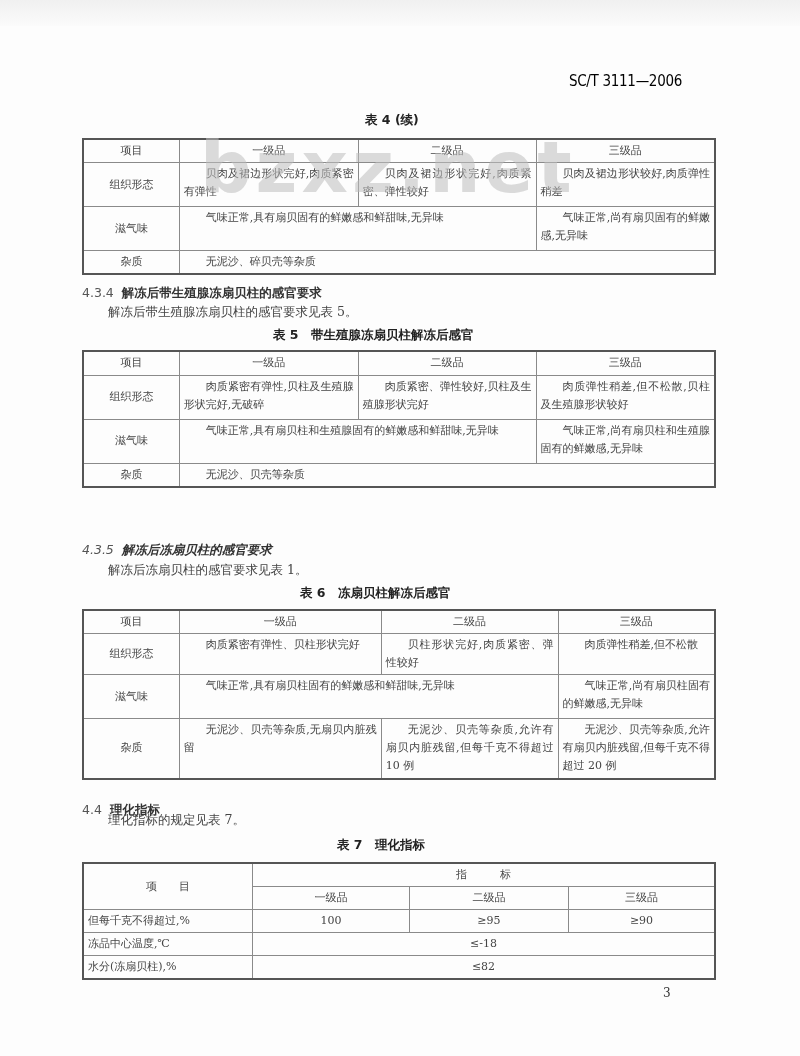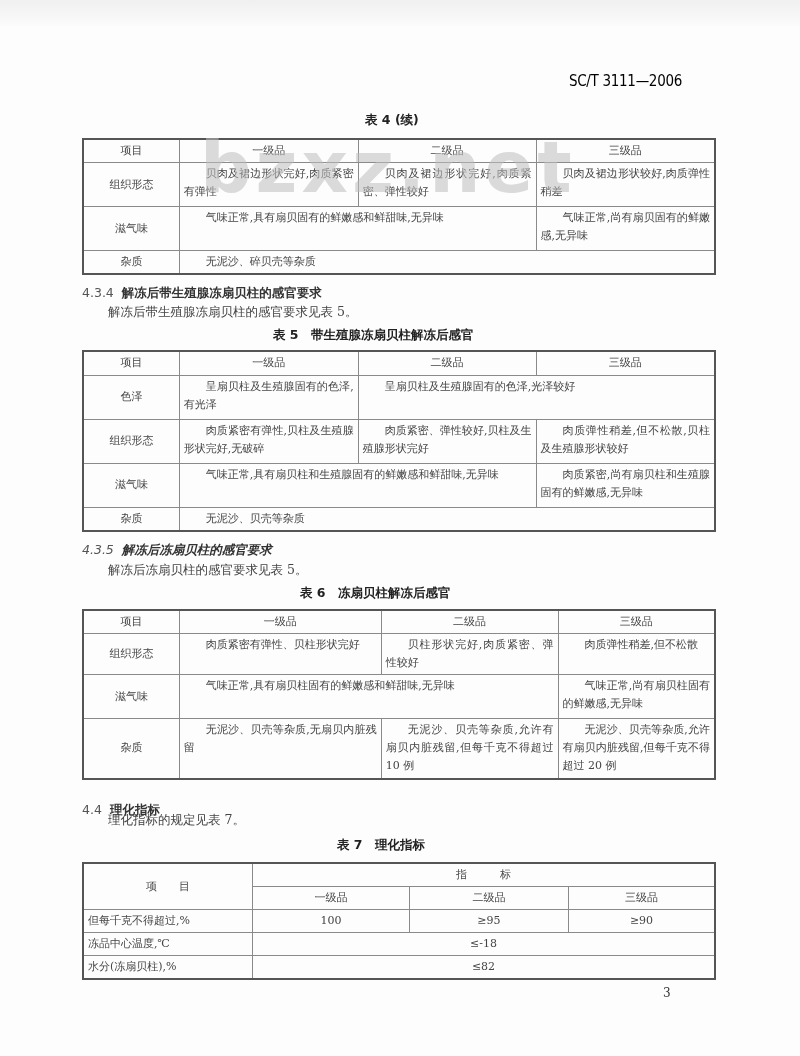--- a/index.html
+++ b/index.html
@@ -89,46 +89,41 @@
       <col style="width:171px">
     </colgroup>
   <tbody>
       <tr style="height:24px">
     <th>项目</th>
     <th>一级品</th>
     <th>二级品</th>
     <th>三级品</th>
   </tr>
   <tr style="height:44px">
-    <td class="label">色泽</td>
-    <td class="text">呈扇贝柱及生殖腺固有的色泽,有光泽</td>
-    <td class="text" colspan="2">呈扇贝柱及生殖腺固有的色泽,光泽较好</td>
-  </tr>
-  <tr style="height:44px">
     <td class="label">组织形态</td>
     <td class="text">肉质紧密有弹性,贝柱及生殖腺形状完好,无破碎</td>
     <td class="text">肉质紧密、弹性较好,贝柱及生殖腺形状完好</td>
     <td class="text">肉质弹性稍差,但不松散,贝柱及生殖腺形状较好</td>
   </tr>
   <tr style="height:44px">
     <td class="label">滋气味</td>
     <td class="text" colspan="2">气味正常,具有扇贝柱和生殖腺固有的鲜嫩感和鲜甜味,无异味</td>
-    <td class="text">肉质紧密,尚有扇贝柱和生殖腺固有的鲜嫩感,无异味</td>
+    <td class="text">气味正常,尚有扇贝柱和生殖腺固有的鲜嫩感,无异味</td>
   </tr>
   <tr style="height:22px">
     <td class="label">杂质</td>
     <td class="text" colspan="3">无泥沙、贝壳等杂质</td>
   </tr>
 </tbody>
   </table>
 
 <div class="heading" style="top:542px;font-style:italic;">
   <span class="num">4.3.5</span><span>解冻后冻扇贝柱的感官要求</span>
 </div>
-<div class="para" style="top:562px;">解冻后冻扇贝柱的感官要求见表 5。</div>
+<div class="para" style="top:562px;">解冻后冻扇贝柱的感官要求见表 1。</div>
 <div class="caption" style="left:300px; top:585px;">表 6　冻扇贝柱解冻后感官</div>
 
 <table class="outer" style="left:82px; top:609px; width:634px;">
   <colgroup>
       <col style="width:92px">
       <col style="width:193px">
       <col style="width:169px">
       <col style="width:150px">
     </colgroup>
   <tbody>

